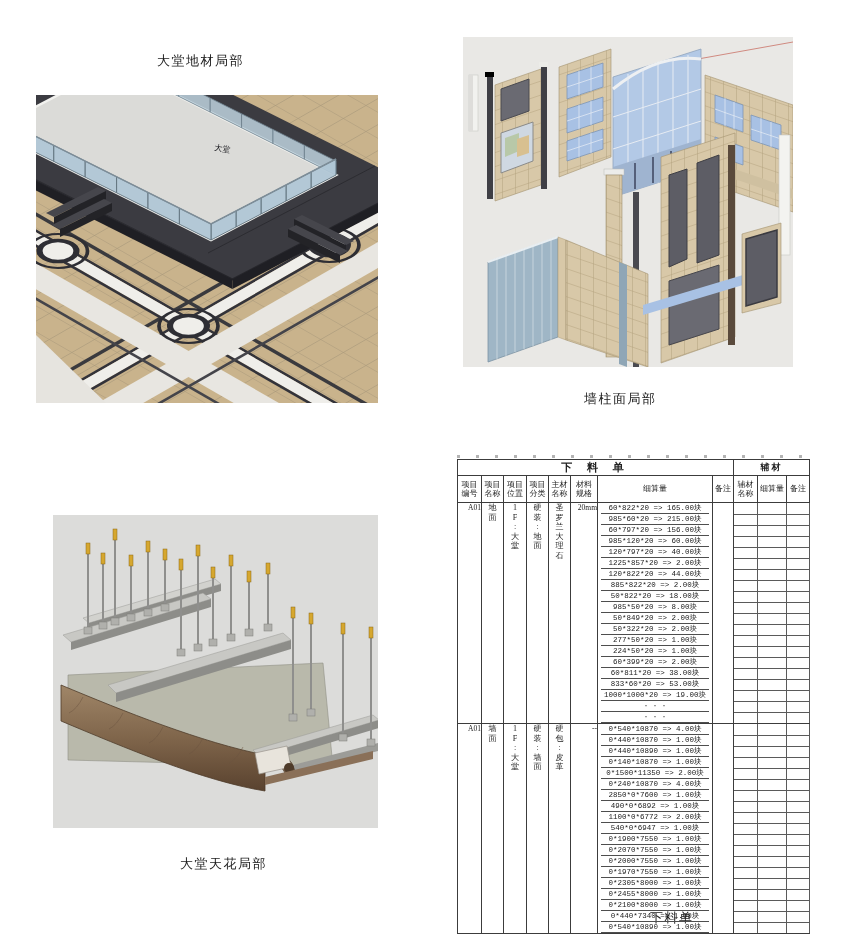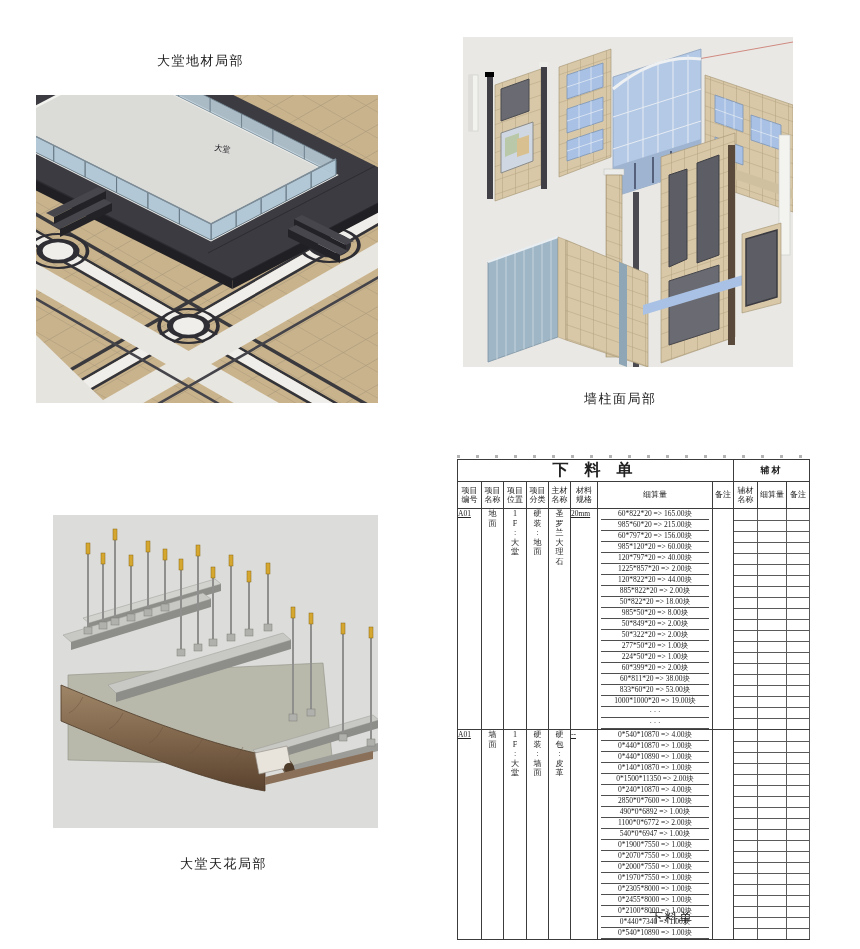--- a/index.html
+++ b/index.html
@@ -15,29 +15,29 @@
   #cap-ceiling{left:180px;top:855px;}
   #cap-table{left:650px;top:909px;}
 
   .table-area{position:absolute;left:457px;top:455px;width:352px;}
   .tickstrip{height:3px;width:352px;margin-bottom:1px;opacity:.75;
      background:repeating-linear-gradient(90deg,#9a9a9a 0 3px,transparent 3px 19px);}
   table.cutlist{border-collapse:collapse;table-layout:fixed;width:352px;color:#222;
      font-family:"Liberation Serif","DejaVu Serif",serif;}
   table.cutlist td{padding:0;overflow:hidden;}
   .title-row td{height:15px;border:1px solid #3c3c3c;text-align:center;vertical-align:middle;}
-  .t-main{font-weight:bold;font-size:16px;letter-spacing:6px;}
+  .t-main{font-weight:bold;font-size:11px;letter-spacing:6px;}
   .t-aux{font-weight:bold;font-size:9px;letter-spacing:2px;}
   .head-row td{height:26px;border:1px solid #3c3c3c;text-align:center;font-size:8px;
      line-height:9.5px;white-space:pre-line;vertical-align:middle;}
-  .cell-code,.cell-spec{vertical-align:top;text-align:left;font-size:7.5px;padding-top:2px;
-     border:1px solid #3c3c3c;text-decoration:underline;}
+  .cell-code,.cell-spec{vertical-align:top;text-align:right;font-size:7.5px;padding-top:2px;
+     border:1px solid #3c3c3c;}
   .cell-vert{vertical-align:top;text-align:center;font-size:8px;line-height:9.5px;
      white-space:pre-line;padding-top:3px;border:1px solid #3c3c3c;}
-  .cell-qty{border-left:1px solid #3c3c3c;border-right:1px solid #3c3c3c;vertical-align:bottom;}
+  .cell-qty{border-left:1px solid #3c3c3c;border-right:1px solid #3c3c3c;vertical-align:bottom;font-family:Liberation Mono, monospace;}
   .qline{height:10px;line-height:10.5px;font-size:7.5px;text-align:center;
      border-bottom:1px solid #4e4e4e;margin:0 3px;white-space:nowrap;}
   tr.sec-end td{border-bottom:1px solid #3c3c3c;}
   .cell-remark{border:1px solid #3c3c3c;}
   .cell-aux{border:1px solid #5a5a5a;height:10px;}
 </style>
 </head>
 <body>
 
 <div class="canvas">

